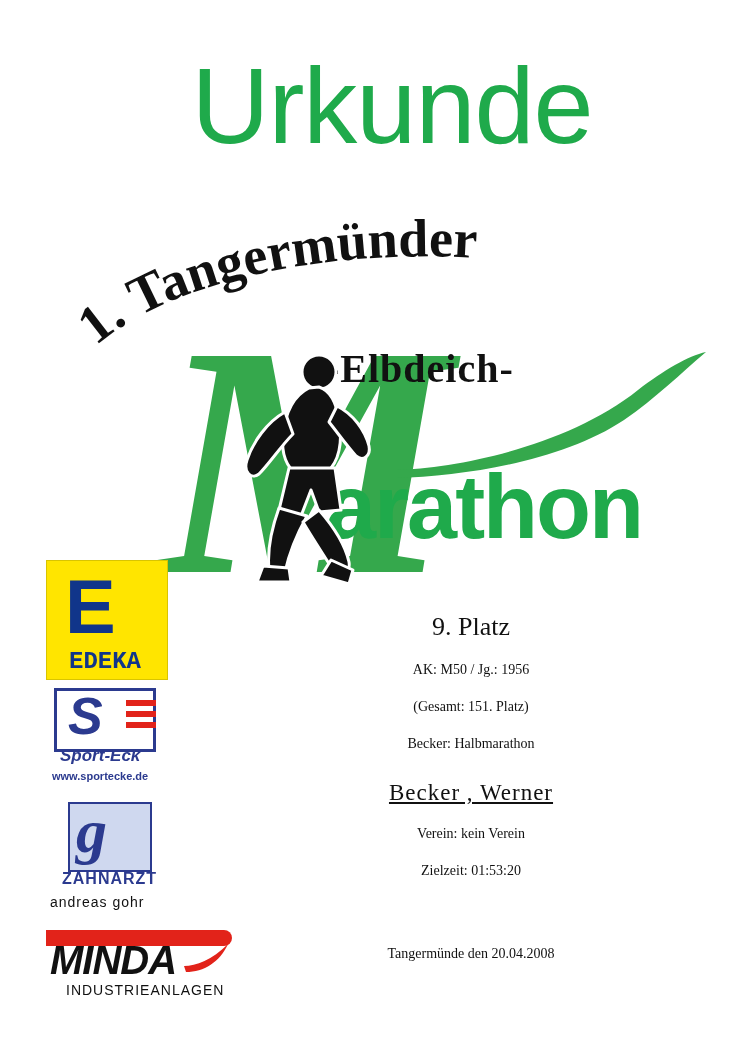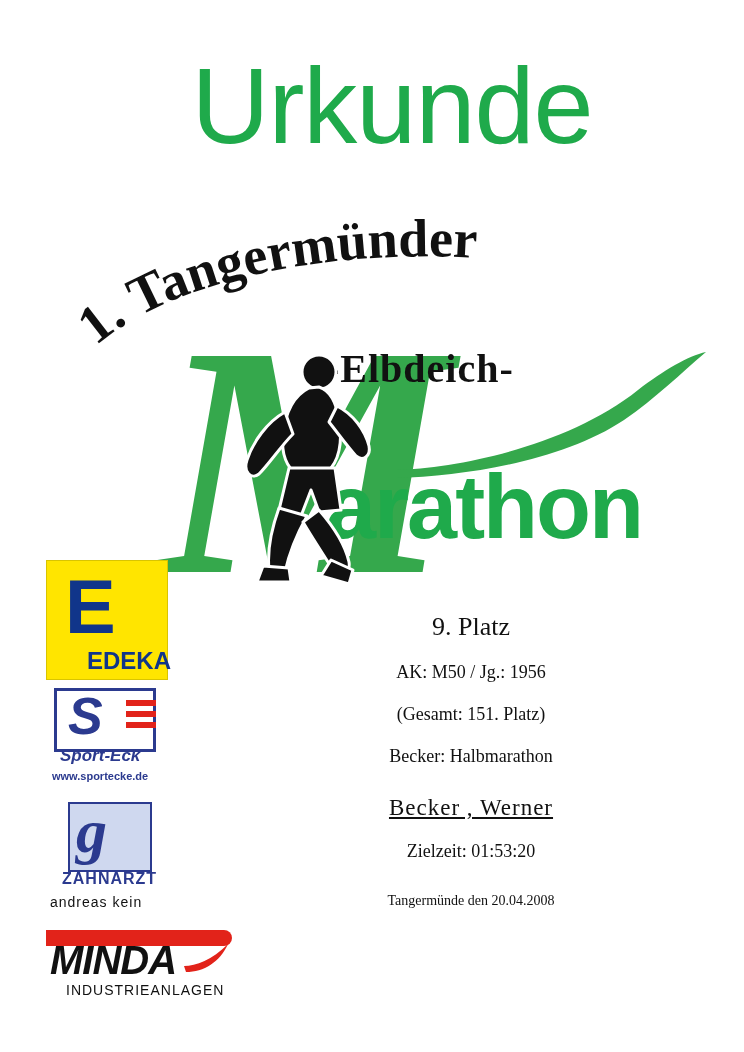--- a/index.html
+++ b/index.html
@@ -129,26 +129,25 @@
     font-size: 76px;
     line-height: 1;
     color: #10358a;
   }
   .edeka-word {
     position: absolute;
     bottom: 4px;
     left: 0;
     width: 116px;
     text-align: center;
-    font-family: Liberation Sans, sans-serif;
+    font-family: Liberation Mono, monospace;
     font-weight: bold;
     font-size: 24px;
     color: #10358a;
     letter-spacing: 0px;
-    padding-left: 24px;
   }
 
   .sporteck {
     width: 120px;
     height: 106px;
     position: relative;
     margin-top: 8px;
   }
   .sporteck-box {
     position: absolute;
@@ -295,33 +294,33 @@
     top: 612px;
     width: 470px;
     text-align: center;
     color: #111111;
   }
   .result .place {
     font-size: 26px;
     margin-bottom: 20px;
   }
   .result .line {
-    font-size: 18px;
+    font-size: 14px;
     margin-bottom: 21px;
   }
   .result .name {
     font-size: 23px;
     text-decoration: underline;
     margin-top: 28px;
     margin-bottom: 20px;
     letter-spacing: 1px;
   }
   .result .footer {
     font-size: 14px;
-    margin-top: 31px;
+    margin-top: 67px;
   }
 </style>
 </head>
 <body>
 
 <div class="urkunde-title">Urkunde</div>
 
 <div class="logo-block">
 
   <svg class="logo-arc" viewBox="0 0 640 180">
@@ -382,34 +381,35 @@
       <div class="sporteck-bar"></div>
     </div>
     <div class="sporteck-name">Sport-Eck</div>
     <div class="sporteck-url">www.sportecke.de</div>
   </div>
 
   <div class="sponsor zahnarzt">
     <div class="zahnarzt-mark"></div>
     <div class="zahnarzt-g">g</div>
     <div class="zahnarzt-word">ZAHNARZT</div>
-    <div class="zahnarzt-name">andreas kein</div>
+    <div class="zahnarzt-name">andreas gohr</div>
   </div>
 
   <div class="sponsor minda">
     <div class="minda-bar"></div>
     <div class="minda-word">MINDA</div>
     <svg class="minda-swish" viewBox="0 0 46 28">
       <path d="M 0,22 C 12,22 28,16 44,0 C 36,18 20,28 2,28 Z" fill="#e2231a"></path>
     </svg>
     <div class="minda-sub">INDUSTRIEANLAGEN</div>
   </div>
 </div>
 
 <div class="result">
   <div class="place">9. Platz</div>
   <div class="line">AK: M50 / Jg.: 1956</div>
   <div class="line">(Gesamt: 151. Platz)</div>
   <div class="line">Becker: Halbmarathon</div>
   <div class="name">Becker , Werner</div>
+  <div class="line">Verein: kein Verein</div>
   <div class="line">Zielzeit: 01:53:20</div>
   <div class="footer">Tangermünde den 20.04.2008</div>
 </div>
 
 </body></html>

